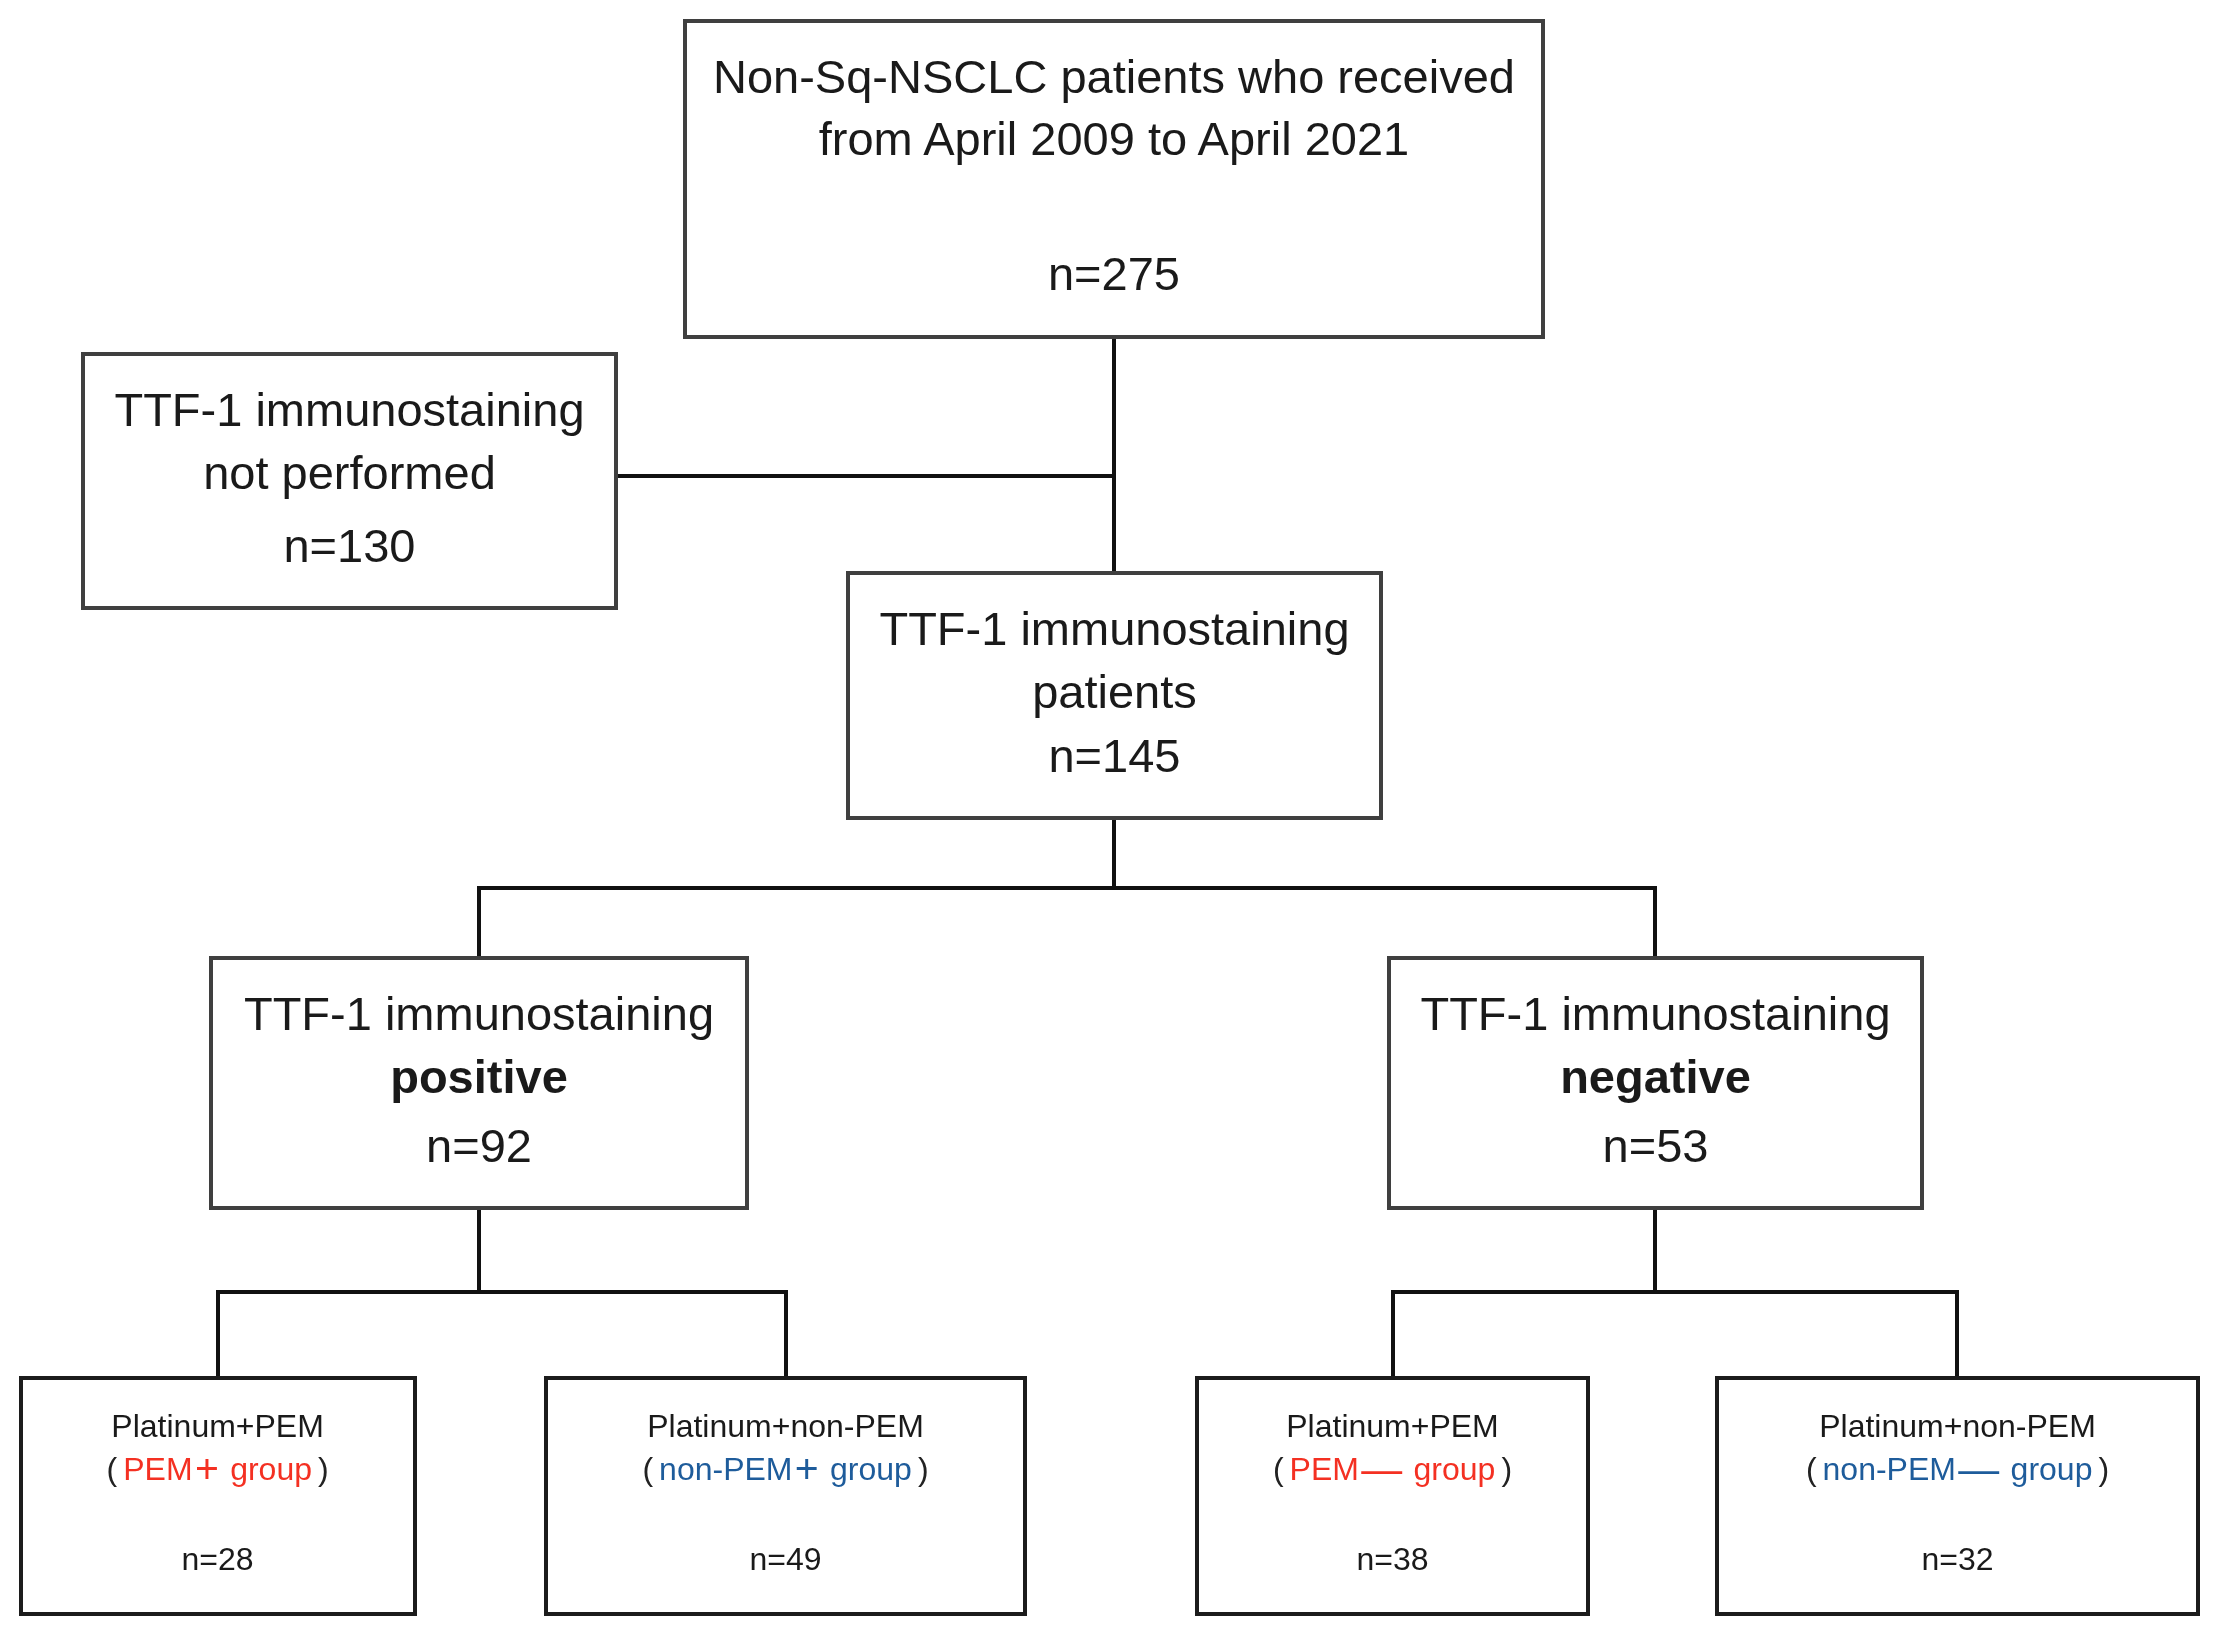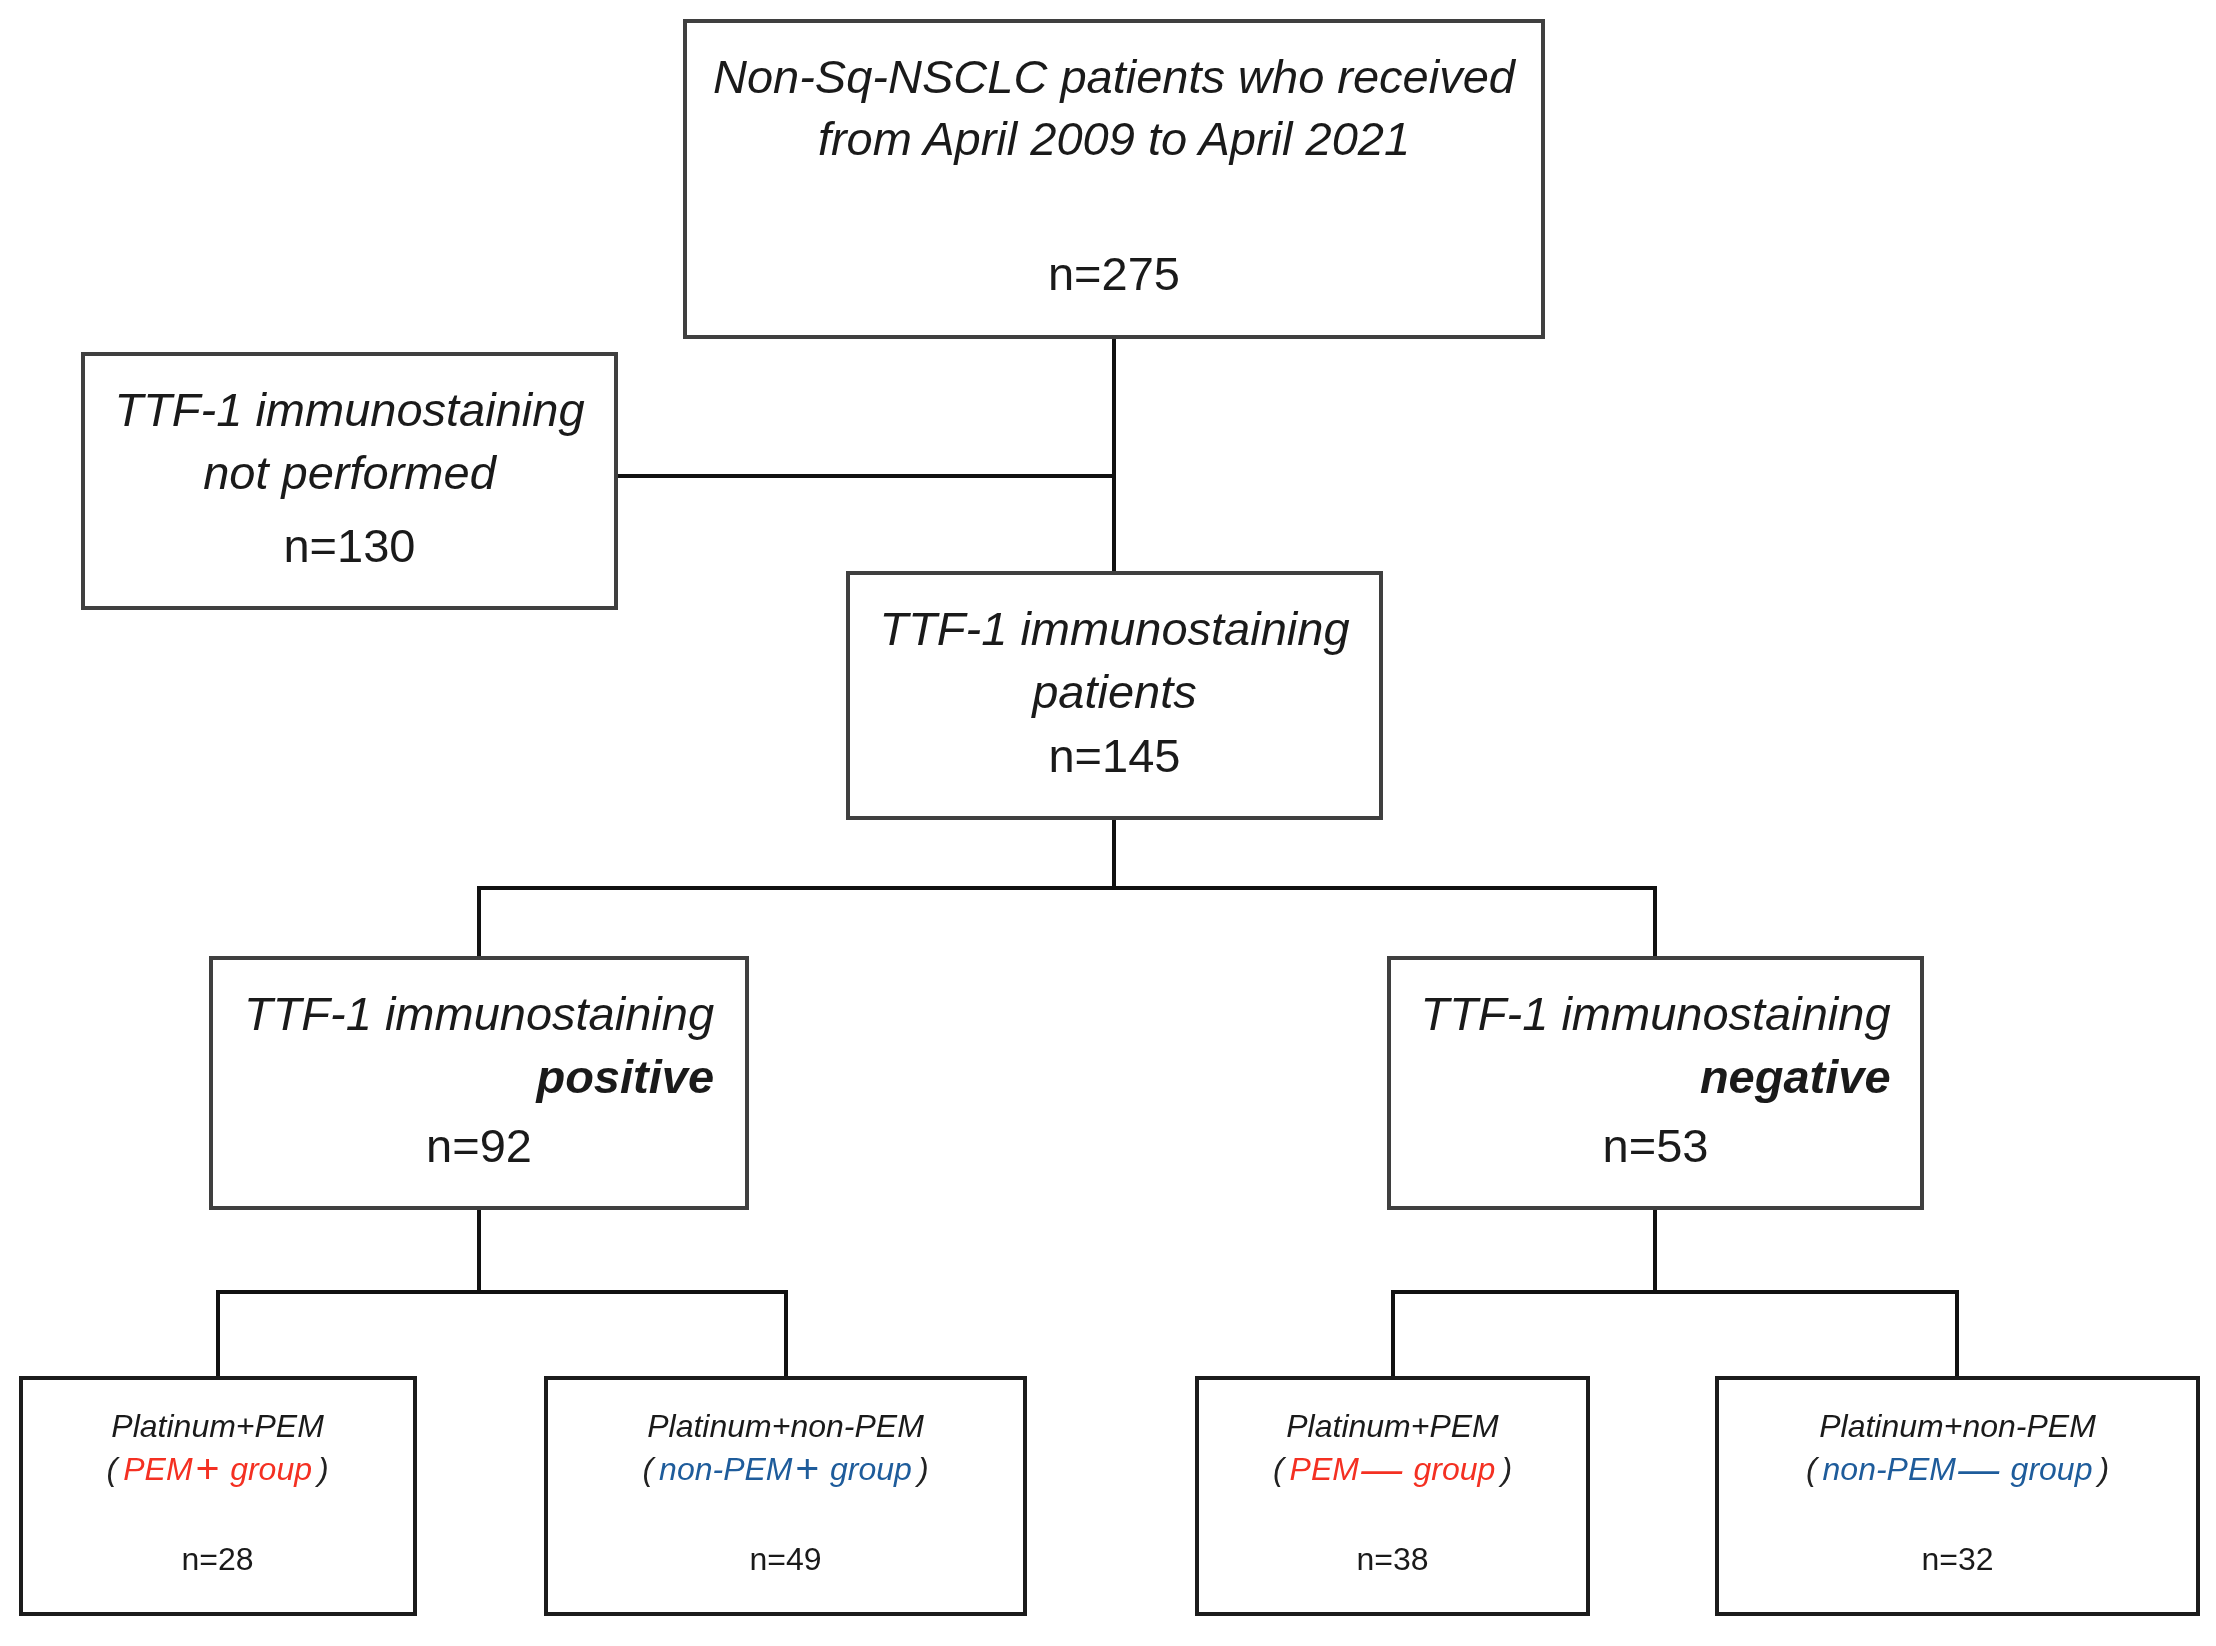--- a/index.html
+++ b/index.html
@@ -23,22 +23,22 @@
     font-size:47px;
     line-height:1.33;
     padding:23px 7.2px 29px;
     white-space:nowrap;
   }
   .node.leaf{
     border-color:#1c1c1c;
     font-size:32px;
     padding:25px 4.8px 31px;
   }
-  .lines{display:block;font-style:italic;}
-  .emph{font-weight:bold;text-align:right;}
+  .lines{display:block;}
+  .emph{font-weight:bold;}
   .count{display:block;}
   .paren{color:#222222;margin:0 6px;}
   .sign{font-size:1.28em;line-height:0;vertical-align:-0.08em;margin:0 2.4px;}
   .tone-red{color:var(--red,#f43022);}
   .tone-blue{color:var(--blue,#1e5c9b);}
   .vline{position:absolute;width:3.6px;background:#111111;}
   .hline{position:absolute;height:3.6px;background:#111111;}
 </style>
 </head>
 <body>

